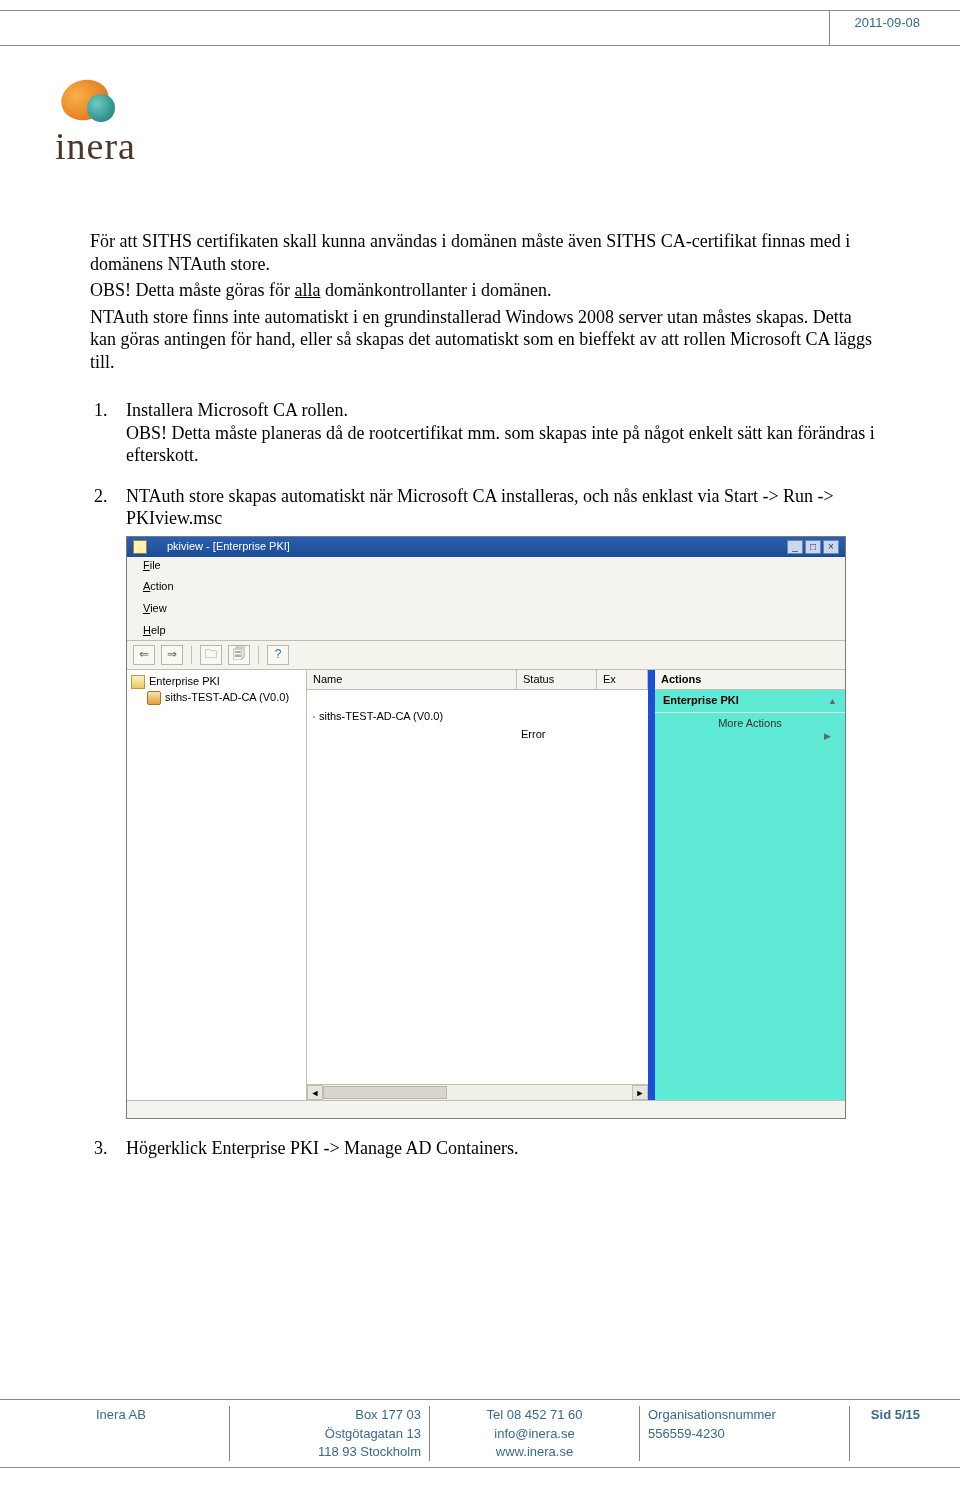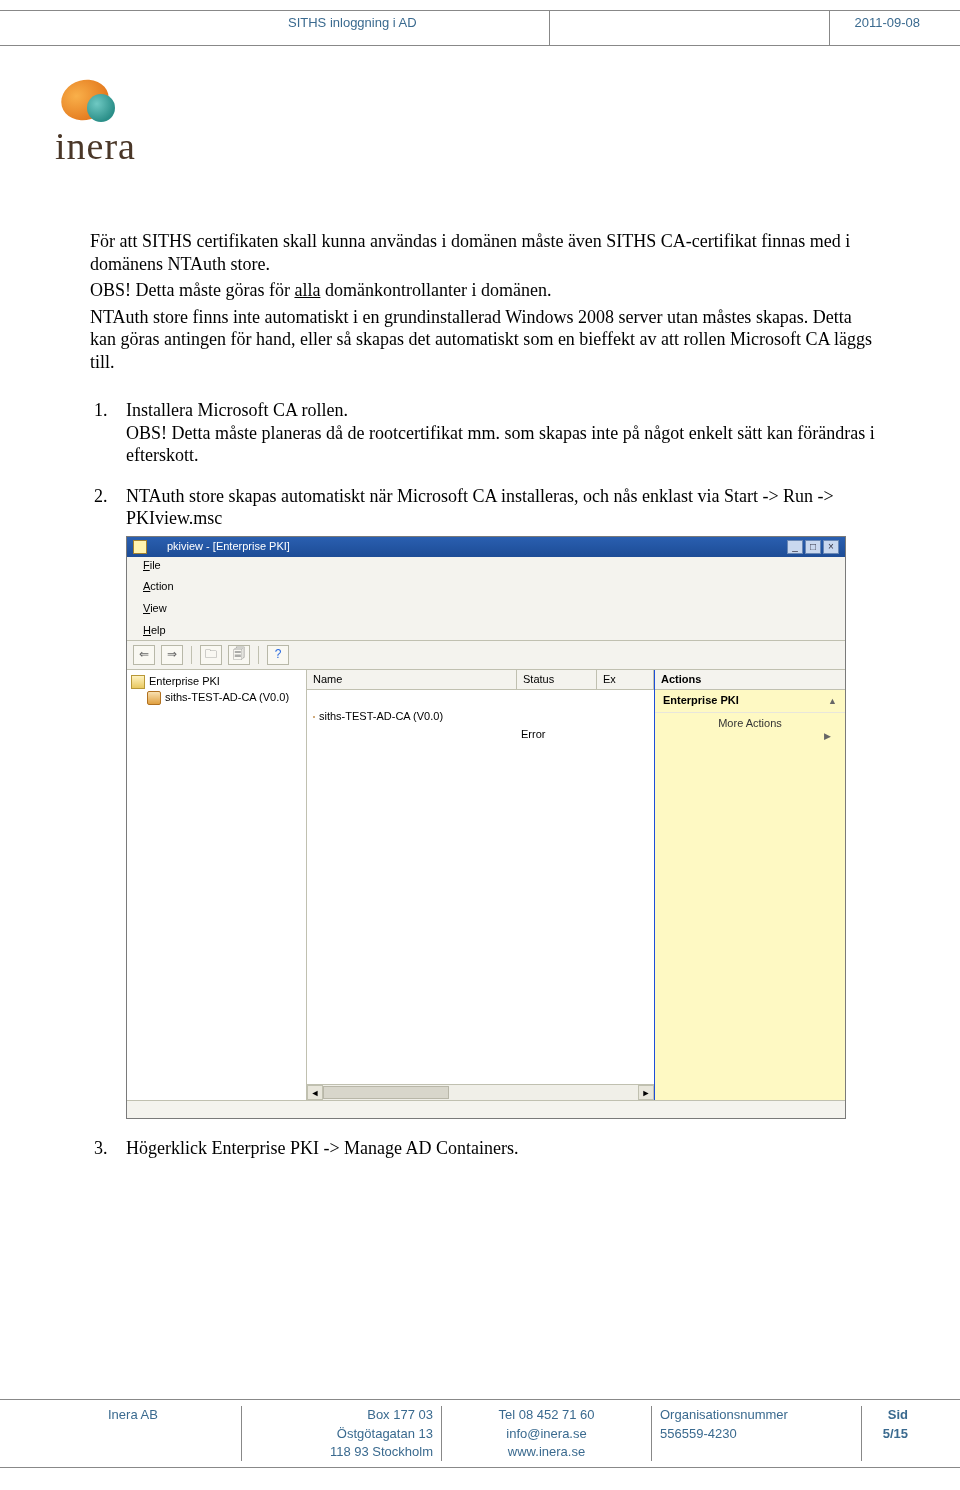--- a/index.html
+++ b/index.html
@@ -131,73 +131,72 @@
     background: #fff;
     padding: 4px;
   }
   .tree-item { display:flex; align-items:center; gap:4px; padding:1px 0; }
   .tree-item .ti-icon { width:14px; height:14px; }
   .ti-folder { background: linear-gradient(#fff2c0,#e8c860); border:1px solid #b89838; }
   .ti-cert { background: linear-gradient(#f8e0b0,#e0a040); border:1px solid #b07020; border-radius:2px;}
   .tree-indent { margin-left: 16px; }
   .ss-list {
     flex: 1;
-    border-right: 1px solid #1d4ed8;
+    border-right: 7px solid #1d4ed8;
     display:flex; flex-direction:column;
   }
   .list-header { display:flex; background:#f4f3ee; border-bottom:1px solid #c0c0b0;}
   .lh { padding:3px 6px; border-right:1px solid #c0c0b0; font-size:11px;}
   .lh.name { width: 210px; }
   .lh.status { width: 80px; }
   .lh.ex { flex:1; padding-right:2px;}
   .list-row { display:flex; padding:2px 6px; align-items:center; gap:4px;}
   .list-row .cell-name { width:204px; display:flex; gap:4px; align-items:center;}
   .list-row .cell-status { width:80px;margin-top:36px; }
   .ss-list-body { flex:1; position:relative; background:#fff;}
   .list-scroll-h { position:absolute; bottom:0; left:0; right:0; height:16px; background:#f0efe8; border-top:1px solid #c0c0b0; display:flex;}
   .list-scroll-h .arrow { width:16px; background:#e8e6db; border:1px solid #c0c0b0; text-align:center; font-size:9px; line-height:14px;}
   .list-scroll-h .track { flex:1; position:relative;}
   .list-scroll-h .thumb { position:absolute; left:0; width:40%; top:1px; bottom:1px; background:#d8d6cb; border:1px solid #b8b6a8;}
   .ss-actions {
     width: 190px;
-    background: #fef9c3;
+    background: #5eead4;
     display:flex; flex-direction:column;
   }
   .actions-header { background:#f4f3ee; border-bottom:1px solid #c0c0b0; padding:3px 6px; font-weight:bold;}
   .actions-sub { padding:4px 8px; font-weight:bold; border-bottom:1px solid #e8e6db; display:flex; align-items:center;}
   .actions-sub .up { margin-left:auto; font-size:9px; color:#666;}
   .actions-item { padding:4px 14px; display:flex; align-items:center; color:#333;flex-direction:column;}
   .actions-item .chev { margin-left:auto; font-size:9px; color:#666;}
   .ss-status { background:#f4f3ee; border-top:1px solid #c0c0b0; height:18px;}
   .footer {
     position: absolute;
     bottom: 22px;
     left: 0;
     width: 960px;
     border-top: 1px solid #888;
     border-bottom: 1px solid #888;
     display: flex;
     font-family: Arial, sans-serif;
     font-size: 13px;
     color: #3a6a8f;
-    padding: 6px 12px;
+    padding: 6px 0;
   }
   .footer-cell { border-right:1px solid #888; padding: 0 8px; line-height:1.4;}
   .footer-cell.c1 { width:230px; text-align:left; padding-left:96px;}
   .footer-cell.c2 { width:200px;text-align:right; }
   .footer-cell.c3 { width:210px;text-align:center; }
   .footer-cell.c4 { width:210px; }
   .footer-cell.c5 { flex:1; border-right:none; text-align:right; padding-right:40px; font-weight:bold;}
 </style>
 </head>
 <body>
 
 <div class="header-row">
   <div class="header-cell left"></div>
-  <div class="header-cell mid">SITHS inloggning i AD</div>
   <div class="header-cell right1"></div>
   <div class="header-cell right2">2011-09-08</div>
 </div>
 
 <div class="logo">
   <div class="logo-shape">
     <div class="leaf-orange"></div>
     <div class="leaf-teal"></div>
   </div>
   <div class="logo-text">inera</div>

